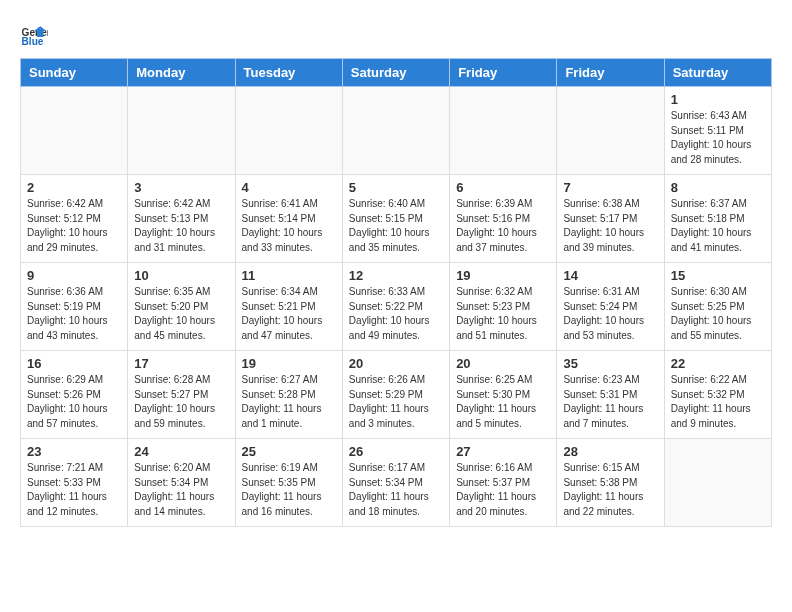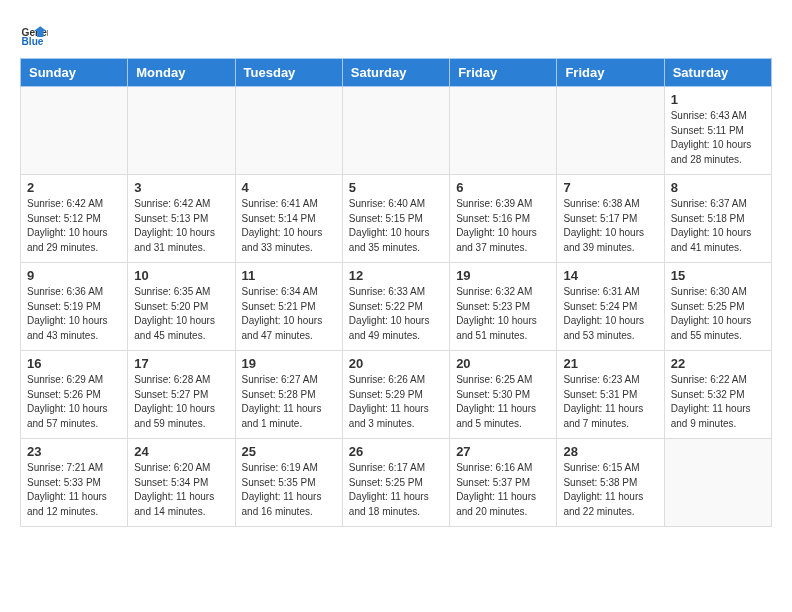--- a/index.html
+++ b/index.html
@@ -241,21 +241,21 @@
 Sunset: 5:29 PM
 Daylight: 11 hours and 3 minutes.</div>
         </td>
         <td>
           <span class="day-num">20</span>
           <div class="day-info">Sunrise: 6:25 AM
 Sunset: 5:30 PM
 Daylight: 11 hours and 5 minutes.</div>
         </td>
         <td>
-          <span class="day-num">21</span>
+          <span class="day-num">35</span>
           <div class="day-info">Sunrise: 6:23 AM
 Sunset: 5:31 PM
 Daylight: 11 hours and 7 minutes.</div>
         </td>
         <td>
           <span class="day-num">22</span>
           <div class="day-info">Sunrise: 6:22 AM
 Sunset: 5:32 PM
 Daylight: 11 hours and 9 minutes.</div>
         </td>
@@ -275,21 +275,21 @@
         </td>
         <td>
           <span class="day-num">25</span>
           <div class="day-info">Sunrise: 6:19 AM
 Sunset: 5:35 PM
 Daylight: 11 hours and 16 minutes.</div>
         </td>
         <td>
           <span class="day-num">26</span>
           <div class="day-info">Sunrise: 6:17 AM
-Sunset: 5:25 PM
+Sunset: 5:34 PM
 Daylight: 11 hours and 18 minutes.</div>
         </td>
         <td>
           <span class="day-num">27</span>
           <div class="day-info">Sunrise: 6:16 AM
 Sunset: 5:37 PM
 Daylight: 11 hours and 20 minutes.</div>
         </td>
         <td>
           <span class="day-num">28</span>

